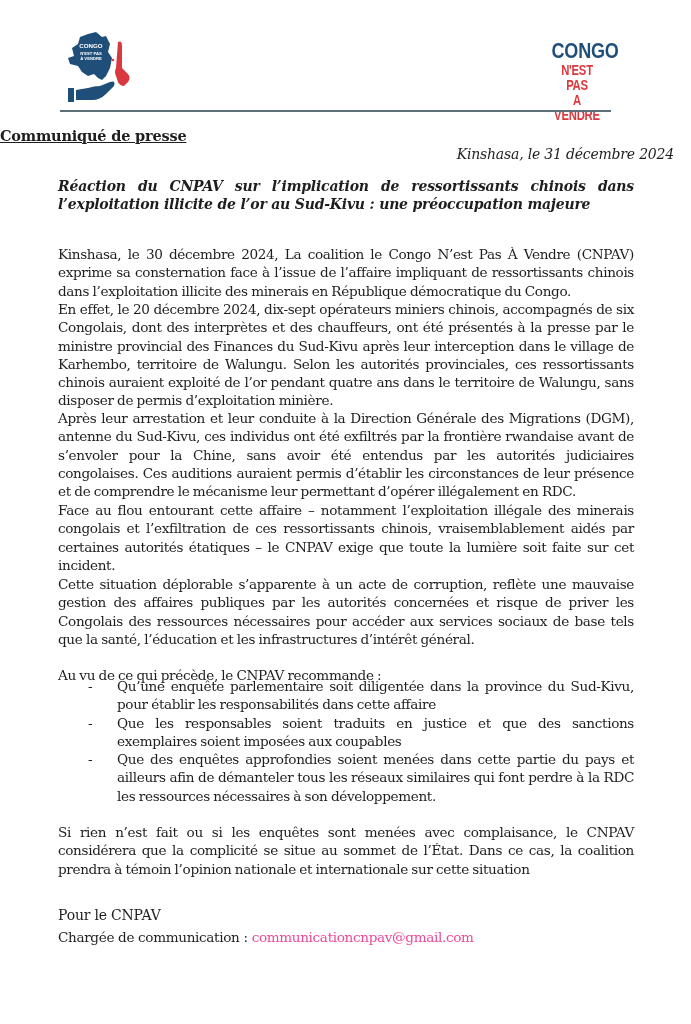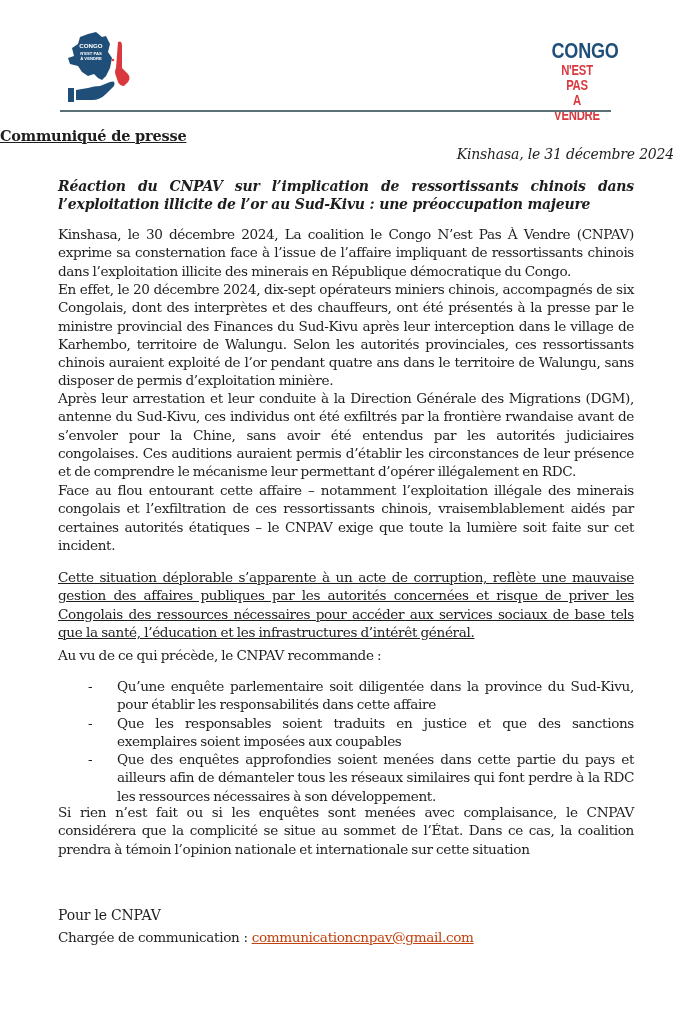--- a/index.html
+++ b/index.html
@@ -30,30 +30,31 @@
     }
     .headline {
       position: absolute; left: 58px; width: 576px; top: 177px;
       font-weight: 700; font-style: italic; font-size: 14px; line-height: 18px;
       text-align: justify; text-align-last: left; letter-spacing: -0.2px;
     }
     .p {
       position: absolute; left: 58px; width: 576px;
       font-size: 13.6px; line-height: 18.3px; text-align: justify; letter-spacing: -0.35px;
       word-spacing: -0.5px;
+      margin-top: 20px;
     }
     .rec-list { position: absolute; left: 88px; width: 546px; top: 677px; margin: 0; padding: 0; list-style: none; }
     .rec-list li {
       position: relative; padding-left: 29px; font-size: 13.6px; line-height: 18.3px;
       text-align: justify; letter-spacing: -0.35px; word-spacing: -0.5px;
     }
     .rec-list li .dash { position: absolute; left: 0; top: 0; }
     .sign-title { position: absolute; left: 58px; top: 907px; font-weight: 400; font-size: 14px; letter-spacing: -0.2px; }
     .contact { position: absolute; left: 58px; top: 929px; font-size: 13.6px; letter-spacing: -0.35px; }
-    .contact a { color: #c2410c; text-decoration: underline; }
+    .contact a { color: #ec4899; }
   </style>
 </head>
 <body>
 
 <div class="page">
 
   <div class="logo-left">
     <svg width="76" height="78" viewBox="0 0 76 78">
 
       <path d="M14 20 L20 16 L22 9 L30 6 L38 4 L44 9 L48 8 L52 16 L50 24 L54 30 L52 40 L48 48 L44 52 L40 50 L36 46 L30 48 L24 44 L20 38 L12 36 L10 30 L16 28 Z" fill="#1f4e79"></path>
@@ -79,21 +80,21 @@
 
   <div class="title">Communiqué de presse</div>
   <div class="date">Kinshasa, le 31 décembre 2024</div>
 
   <div class="headline">Réaction du CNPAV sur l’implication de ressortissants chinois dans l’exploitation illicite de l’or au Sud-Kivu : une préoccupation majeure</div>
 
   <div class="p" style="top:225px;">Kinshasa, le 30     décembre 2024, La coalition le Congo N’est Pas À Vendre (CNPAV) exprime sa consternation face à l’issue de l’affaire impliquant de ressortissants chinois dans l’exploitation illicite des minerais en République démocratique du Congo.</div>
   <div class="p" style="top:280px;">En effet, le 20 décembre 2024, dix-sept opérateurs miniers chinois, accompagnés de six Congolais, dont des interprètes et des chauffeurs, ont été présentés à la presse par le ministre provincial des Finances du Sud-Kivu après leur interception dans le village de Karhembo, territoire de Walungu. Selon les autorités provinciales, ces ressortissants chinois auraient exploité de l’or pendant quatre ans dans le territoire de Walungu, sans disposer de permis d’exploitation minière.</div>
   <div class="p" style="top:389px;">Après leur arrestation et leur conduite à la Direction Générale des Migrations (DGM), antenne du Sud-Kivu, ces individus ont été exfiltrés par la frontière rwandaise avant de s’envoler pour la Chine, sans avoir été entendus par les autorités judiciaires congolaises. Ces auditions auraient permis d’établir les circonstances de leur présence et de comprendre le mécanisme leur permettant d’opérer illégalement en RDC.</div>
   <div class="p" style="top:481px;">Face au flou entourant cette affaire – notamment l’exploitation illégale des minerais congolais et l’exfiltration de ces ressortissants chinois, vraisemblablement aidés par certaines autorités étatiques – le CNPAV exige que toute la lumière soit faite sur cet incident.</div>
-  <div class="p" style="top:568px;text-decoration:underline;">Cette situation déplorable s’apparente à un acte de corruption, reflète une mauvaise gestion des affaires publiques par les autorités concernées et risque de priver les Congolais des ressources nécessaires pour accéder aux services sociaux de base tels que la santé, l’éducation et les infrastructures d’intérêt général.</div>
+  <div class="p" style="top:555px;">Cette situation déplorable s’apparente à un acte de corruption, reflète une mauvaise gestion des affaires publiques par les autorités concernées et risque de priver les Congolais des ressources nécessaires pour accéder aux services sociaux de base tels que la santé, l’éducation et les infrastructures d’intérêt général.</div>
   <div class="p" style="top:646px;">Au vu de ce qui précède, le CNPAV recommande :</div>
 
   <ul class="rec-list">
     <li>
       <span class="dash">-</span>
       <span>Qu’une enquête parlementaire soit diligentée dans la province du Sud-Kivu, pour établir les responsabilités dans cette affaire</span>
     </li>
     <li>
       <span class="dash">-</span>
       <span>Que les responsables soient traduits en justice et que des sanctions exemplaires soient imposées aux coupables</span>

